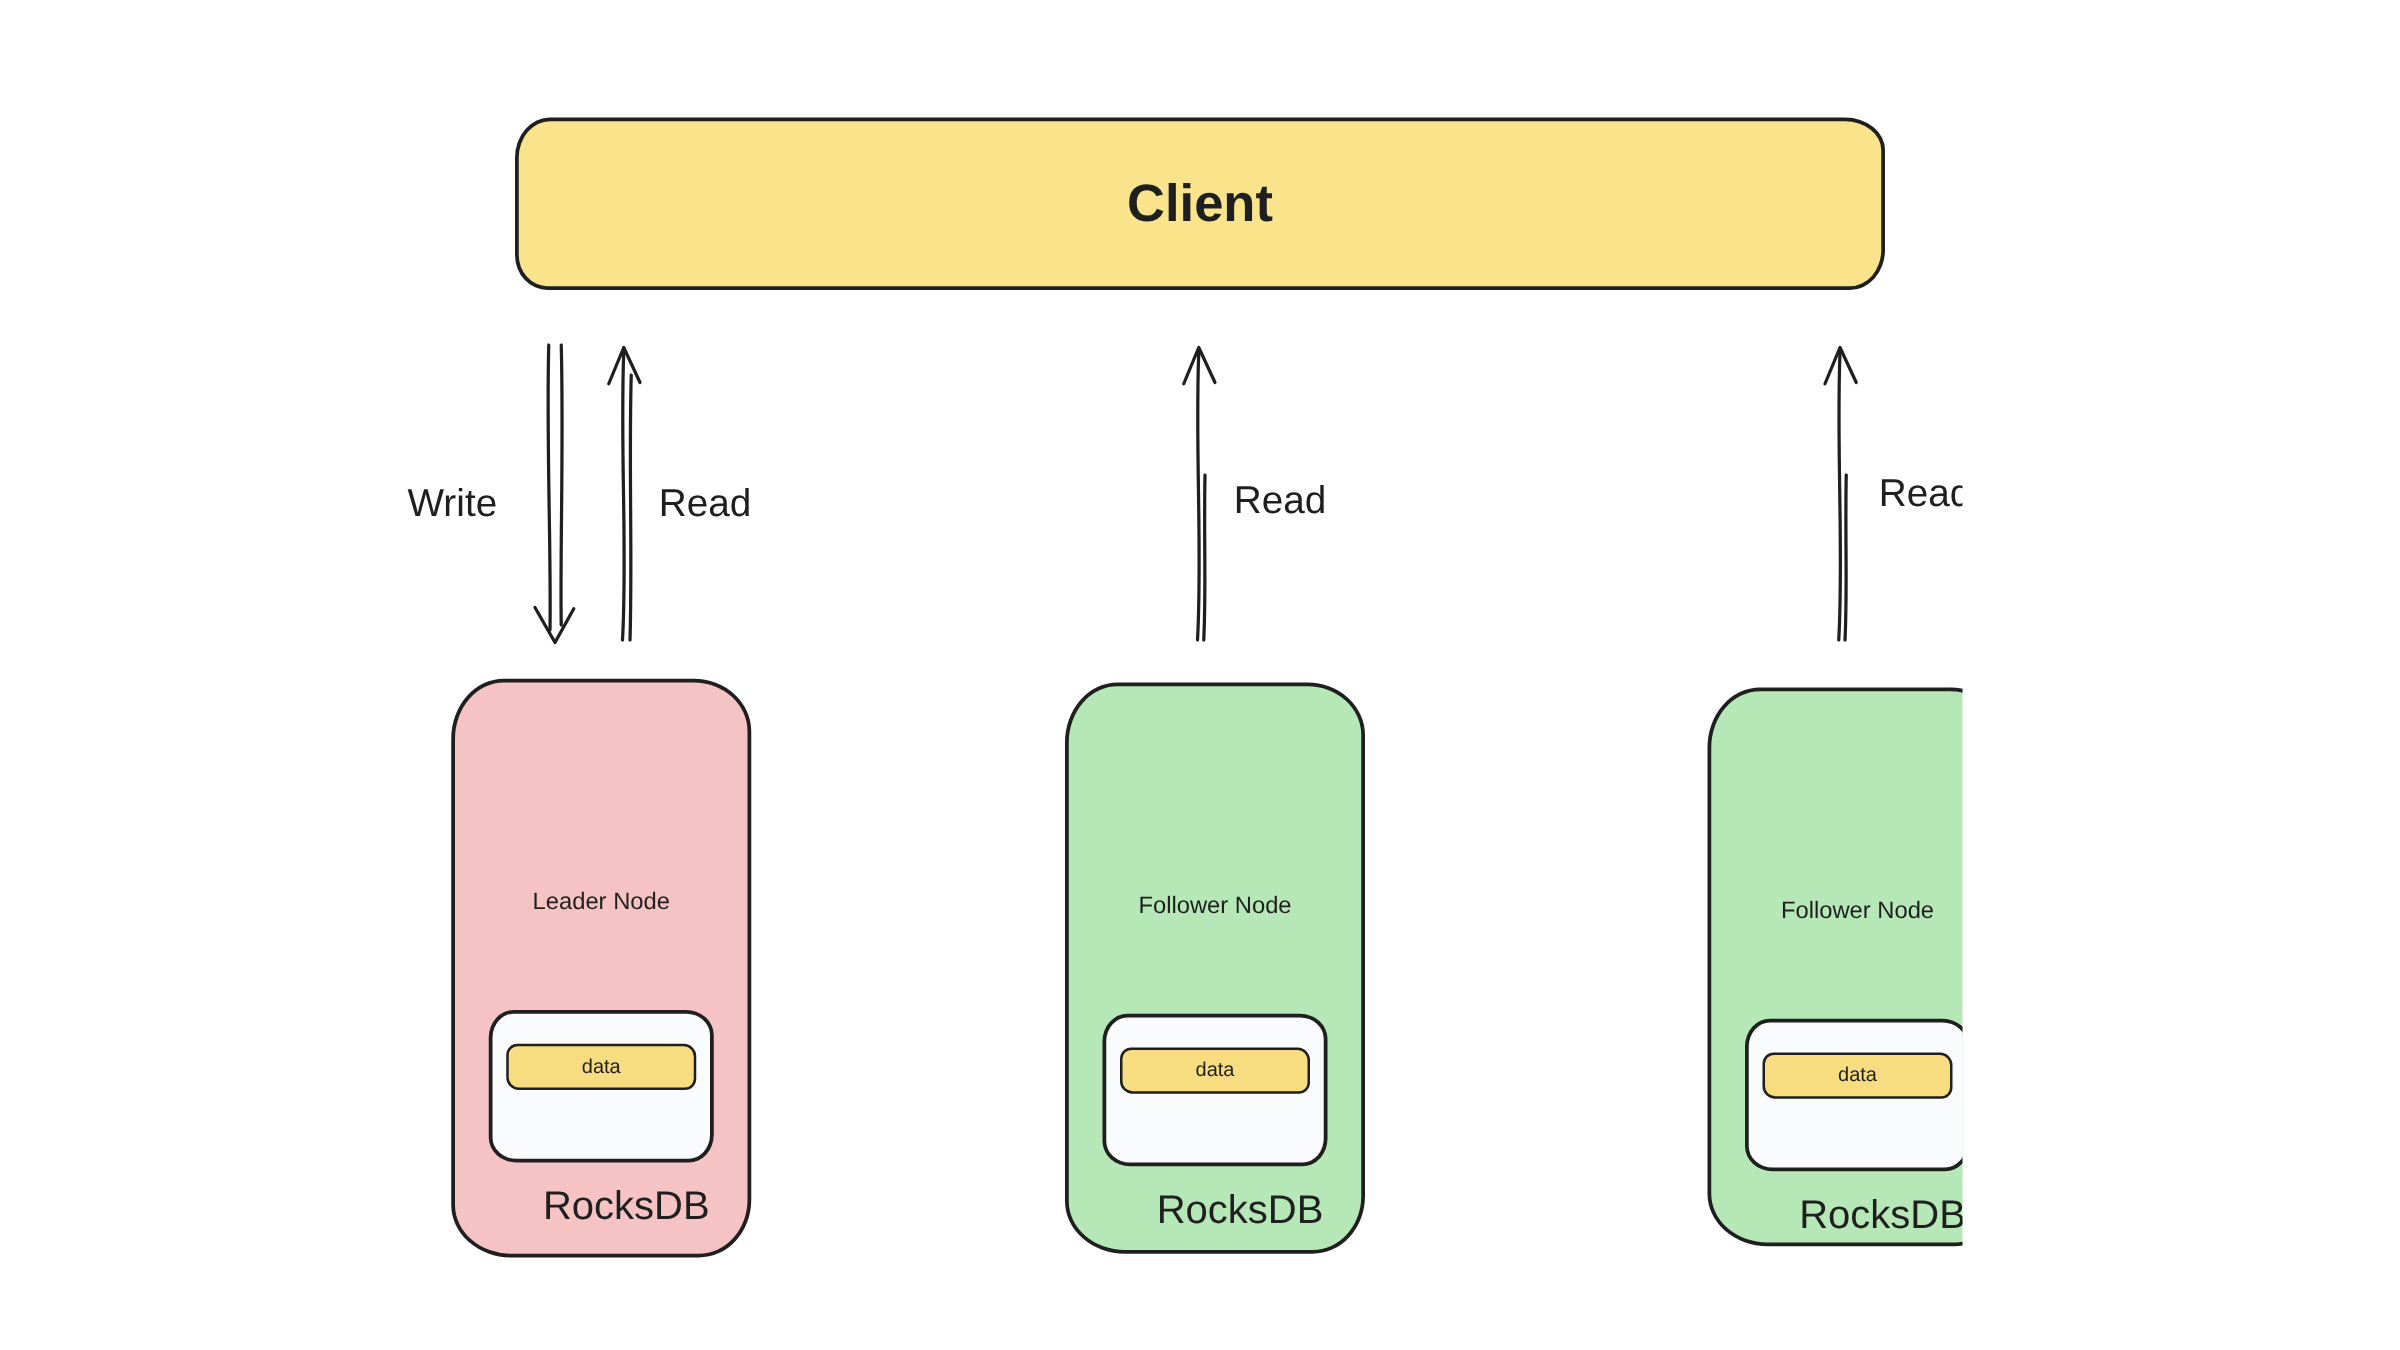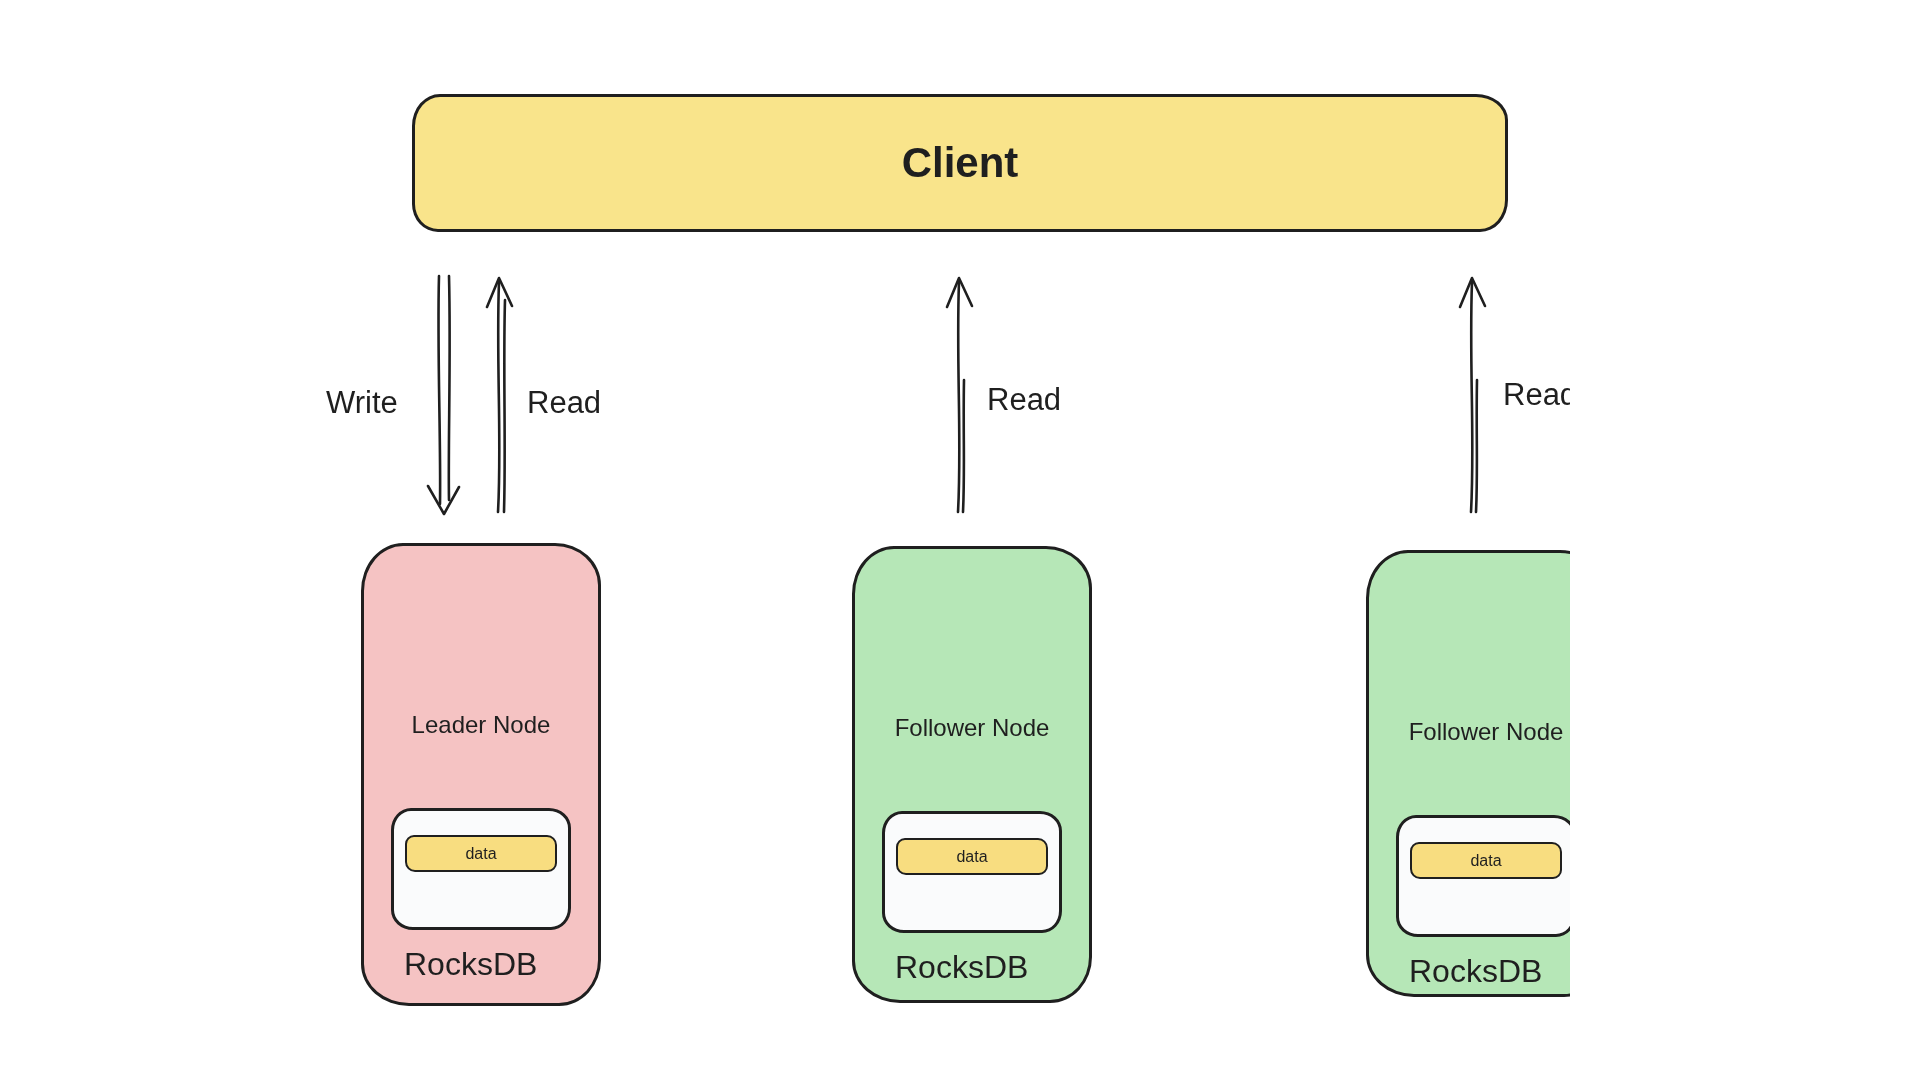--- a/index.html
+++ b/index.html
@@ -70,21 +70,21 @@
     box-sizing: border-box;
   }
   .node.leader   { background: var(--leader_fill, #f5c3c3); }
   .node.follower { background: var(--follower_fill, #b6e7b7); }
   .node-role {
     position: absolute;
     left: 0;
     right: 0;
     top: 165px;
     text-align: center;
-    font-size: 24px;
+    font-size: 19px;
     font-weight: 500;
     color: var(--ink, #1f1f1f);
   }
   .db-box {
     position: absolute;
     left: 50%;
     transform: translateX(-50%);
     top: 262px;
     width: 180px;
     height: 122px;
@@ -111,21 +111,21 @@
   .data-label {
     font-size: 16px;
     font-weight: 500;
     color: var(--ink, #1f1f1f);
   }
   .db-label {
     position: absolute;
     left: 0;
     right: 0;
     top: 400px;
-    text-align: left;
+    text-align: center;
     font-size: 32px;
     font-weight: 500;
     color: var(--ink, #1f1f1f);
     margin-left: 40px;
   }
   
   .logo {
     position: absolute;
     left: 1700px;
     top: 1005px;

